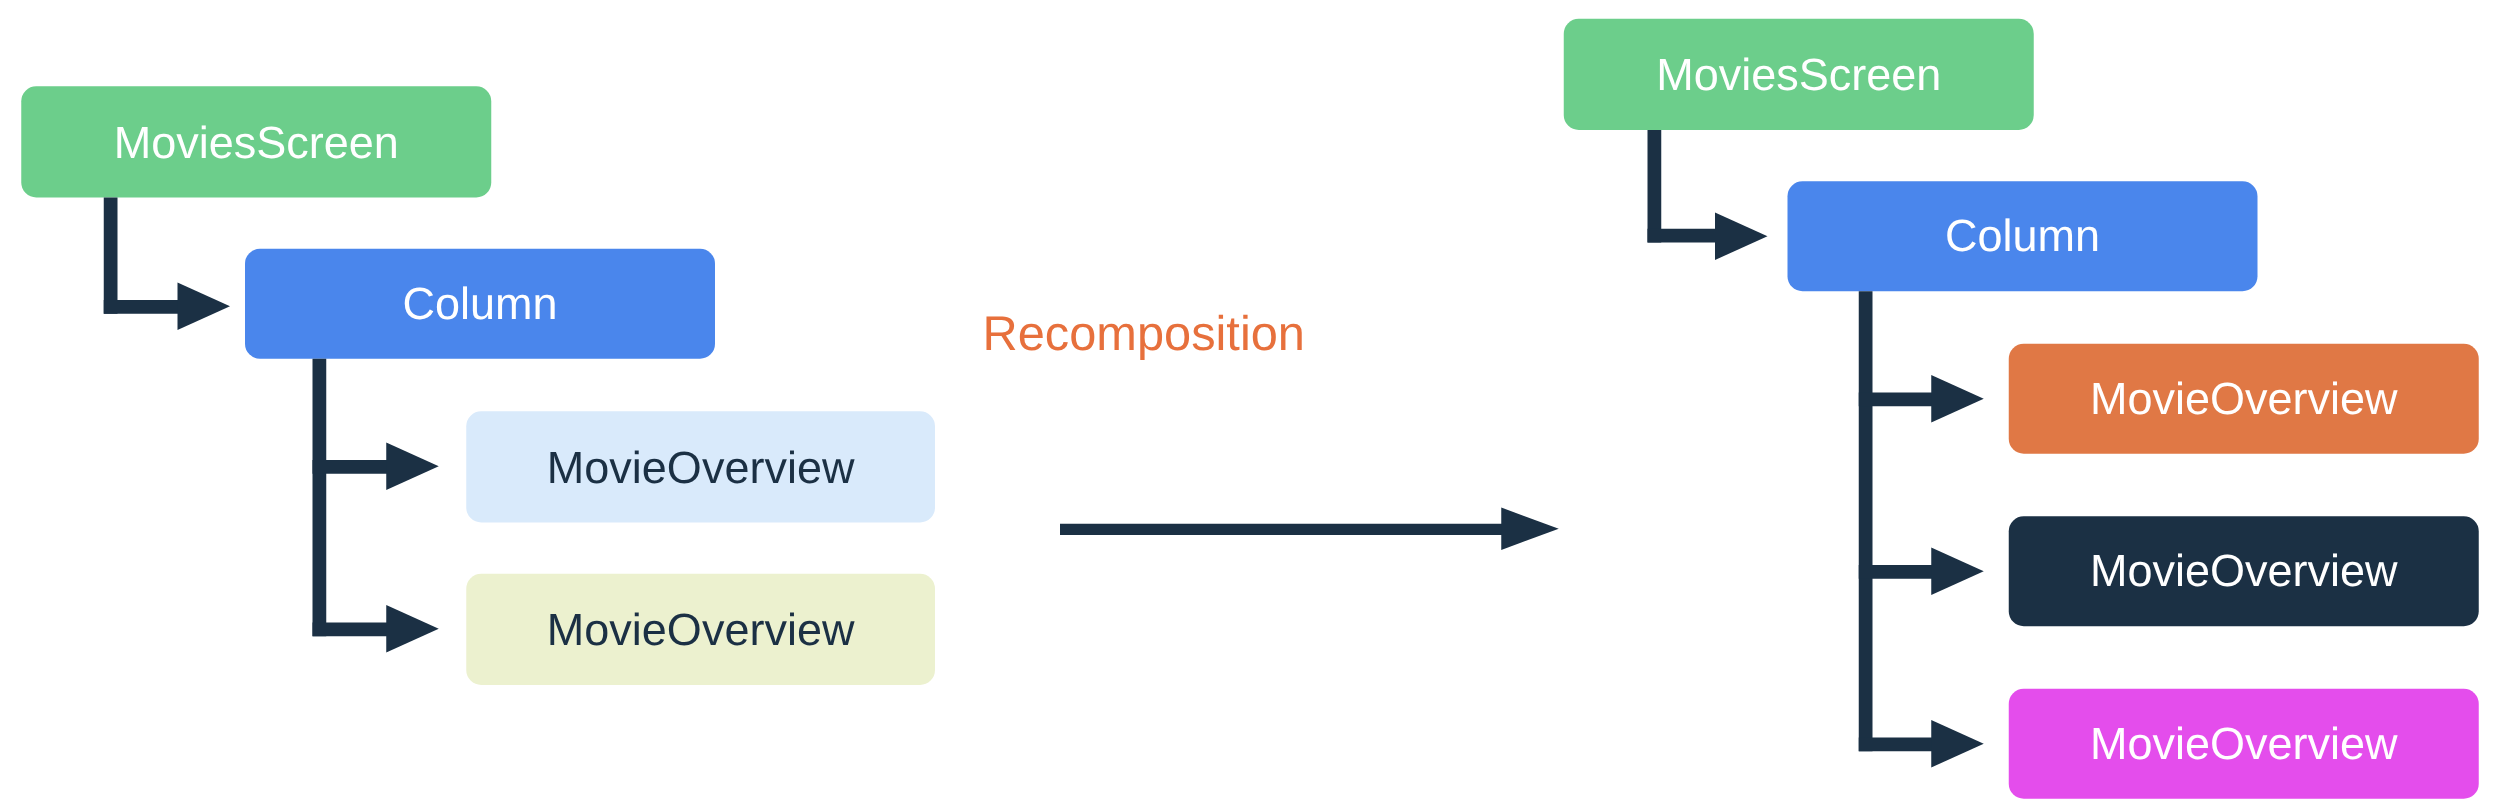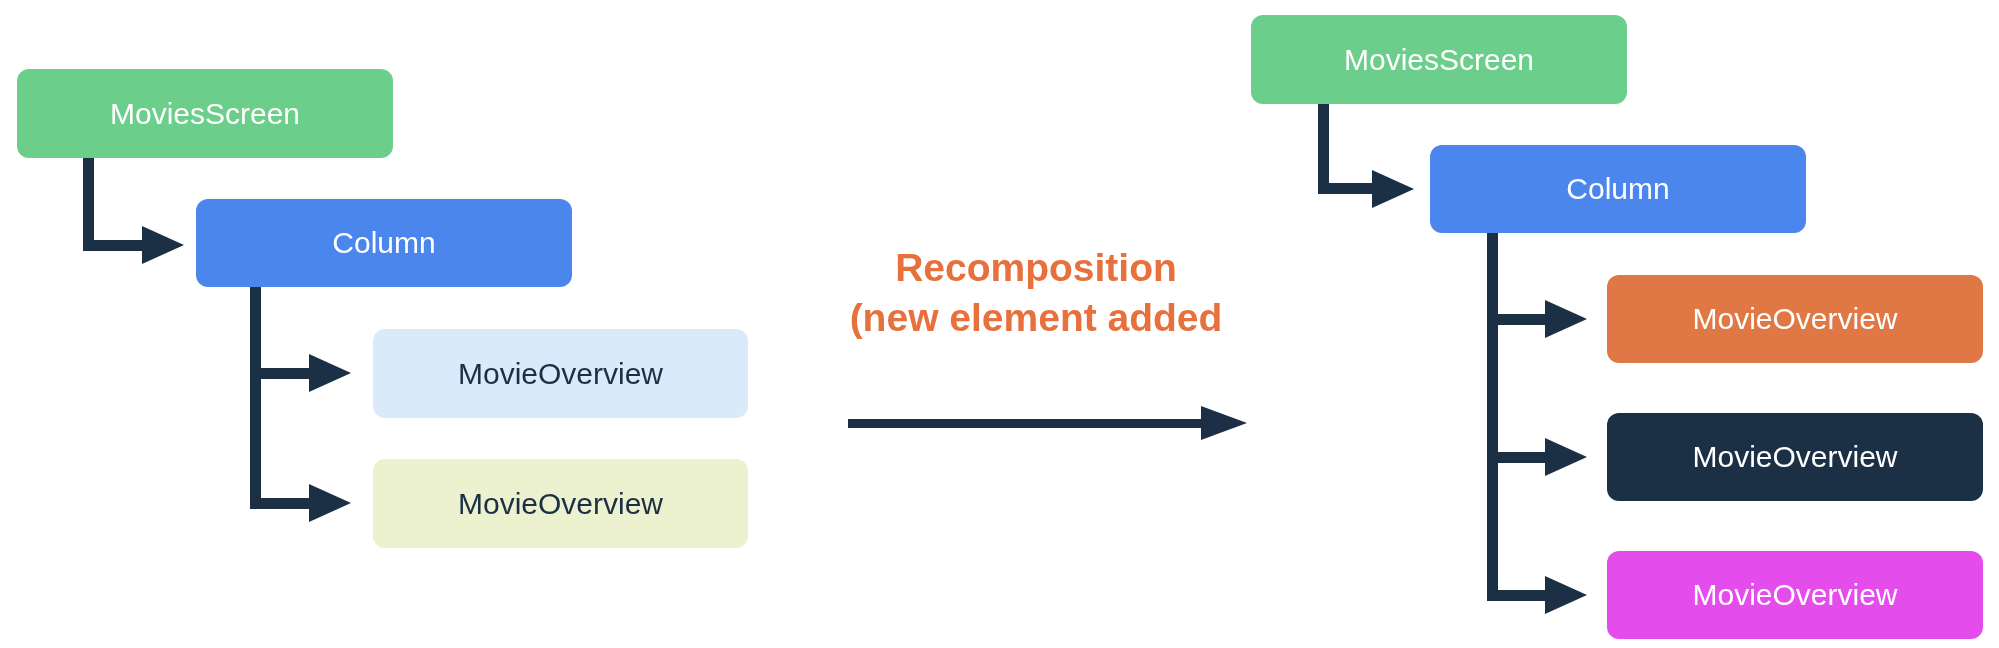--- a/index.html
+++ b/index.html
@@ -7,35 +7,34 @@
     position:relative;
     width:1999px; height:648px;
     background:#ffffff;
     font-family:"Liberation Sans", sans-serif;
     overflow:hidden;
   }
   .node {
     position:absolute;
     display:flex; align-items:center; justify-content:center;
     border-radius:12px;
-    font-size:30px;
+    font-size:36px;
     white-space:nowrap;
   }
   .seg { position:absolute; }
   .head {
     position:absolute; width:0; height:0;
     border-top:19px solid transparent;
     border-bottom:19px solid transparent;
     border-left:42px solid #1b3044;
   }
   .annotation {
     position:absolute;
     left:786px; top:243px; width:500px;
-    text-align:center;
-    font-size:39px; line-height:50px;font-weight:bold;
+    font-size:39px; line-height:50px;
   }
   .big-arrow-line { position:absolute; left:848px; top:419px; width:357px; height:9px; }
   .big-arrow-head {
     position:absolute; left:1201px; top:406px; width:0; height:0;
     border-top:17px solid transparent;
     border-bottom:17px solid transparent;
     border-left:46px solid #1b3044;
   }
 
   
@@ -86,21 +85,20 @@
   <div class="seg l-b1-h" style="background-color: rgb(27, 48, 68);"></div>
   <div class="head l-b1-a" style="border-left-color: rgb(27, 48, 68);"></div>
   <div class="seg l-b2-h" style="background-color: rgb(27, 48, 68);"></div>
   <div class="head l-b2-a" style="border-left-color: rgb(27, 48, 68);"></div>
 
   <div class="node l-c1" style="background-color: rgb(217, 234, 251); color: rgb(27, 48, 68);">MovieOverview</div>
   <div class="node l-c2" style="background-color: rgb(236, 241, 207); color: rgb(27, 48, 68);">MovieOverview</div>
 
   <div class="annotation" style="color: rgb(231, 112, 60);">
     <div>Recomposition</div>
-    <div>(new element added</div>
   </div>
   <div class="big-arrow-line" style="background-color: rgb(27, 48, 68);"></div>
   <div class="big-arrow-head" style="border-left-color: rgb(27, 48, 68);"></div>
 
   <div class="node r-root" style="background-color: rgb(108, 206, 139); color: rgb(255, 255, 255);">MoviesScreen</div>
 
   <div class="seg r-e1-v" style="background-color: rgb(27, 48, 68);"></div>
   <div class="seg r-e1-h" style="background-color: rgb(27, 48, 68);"></div>
   <div class="head r-e1-a" style="border-left-color: rgb(27, 48, 68);"></div>
 

